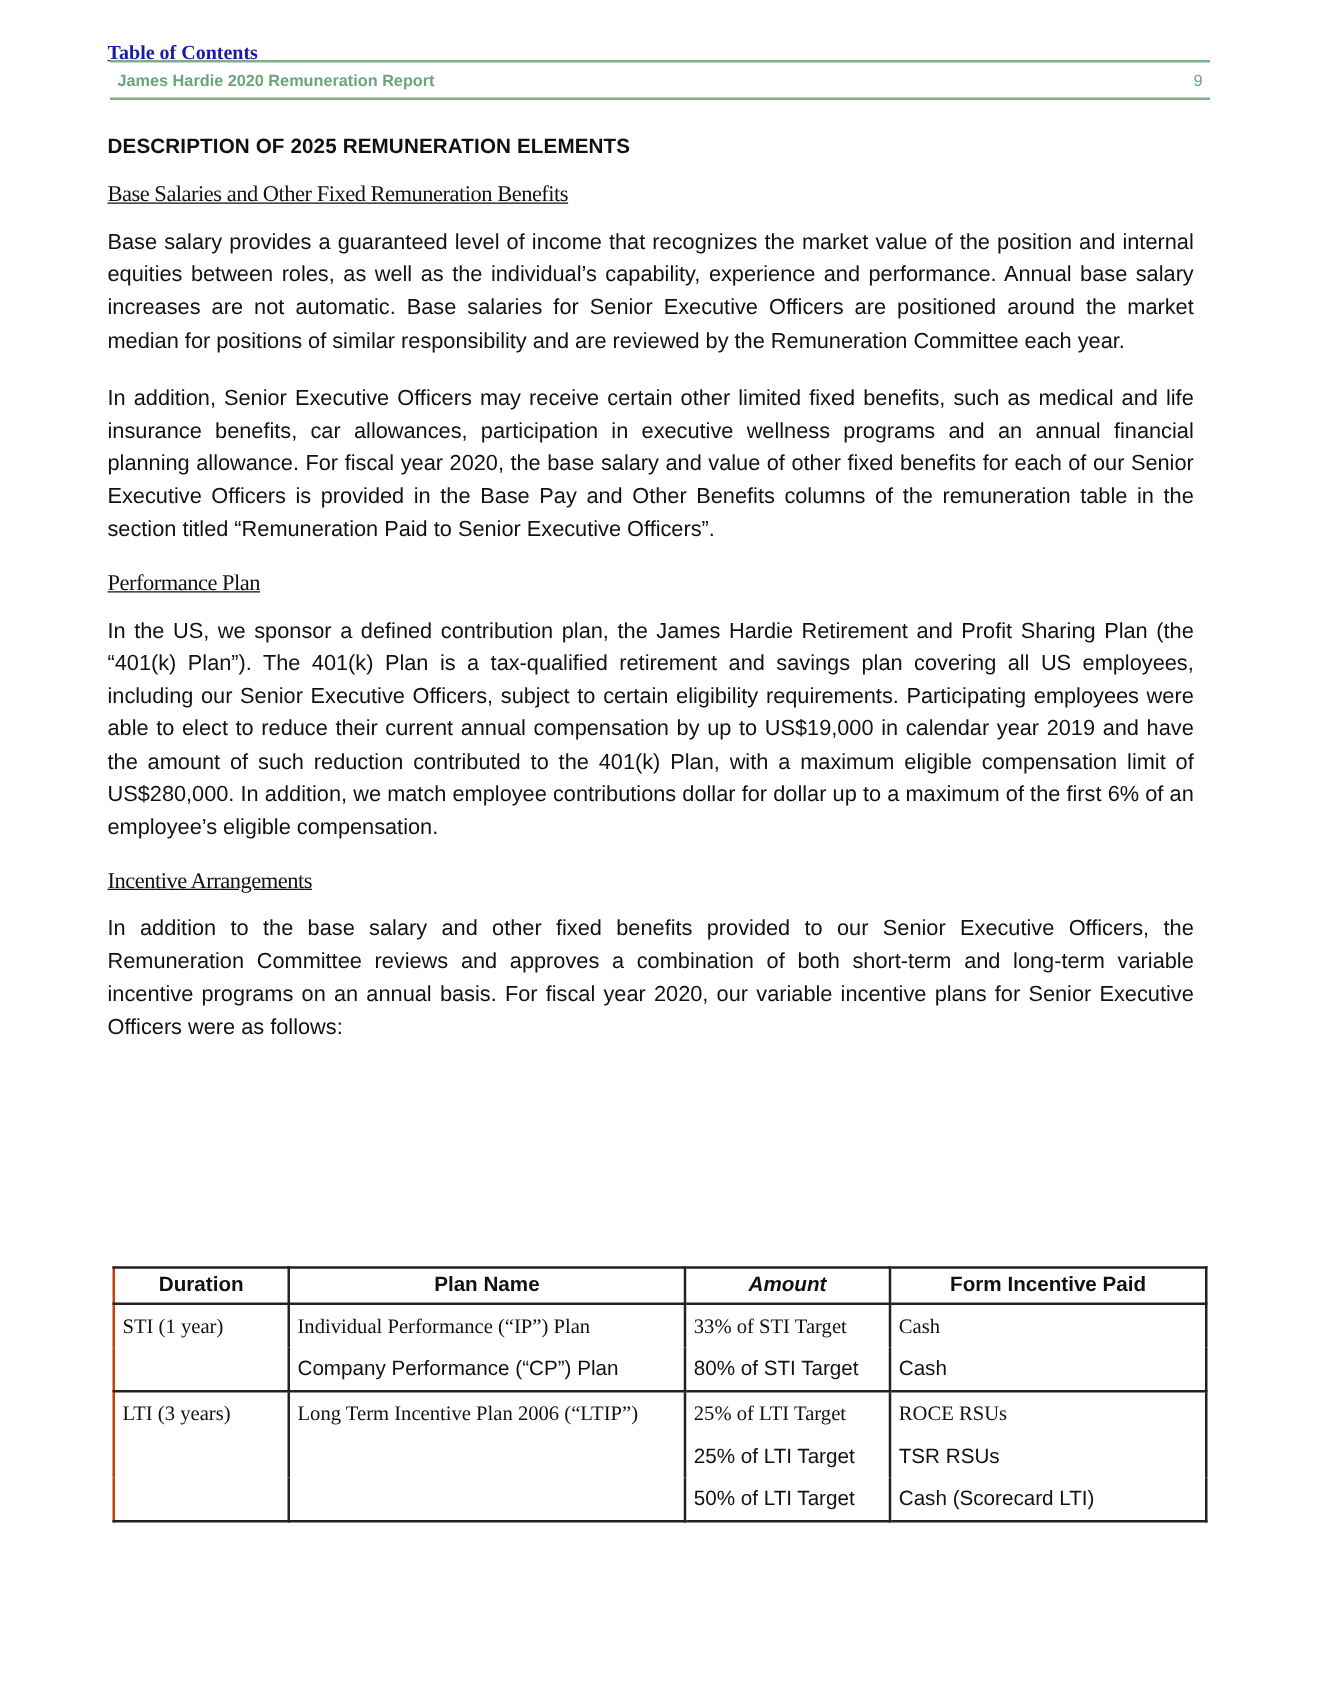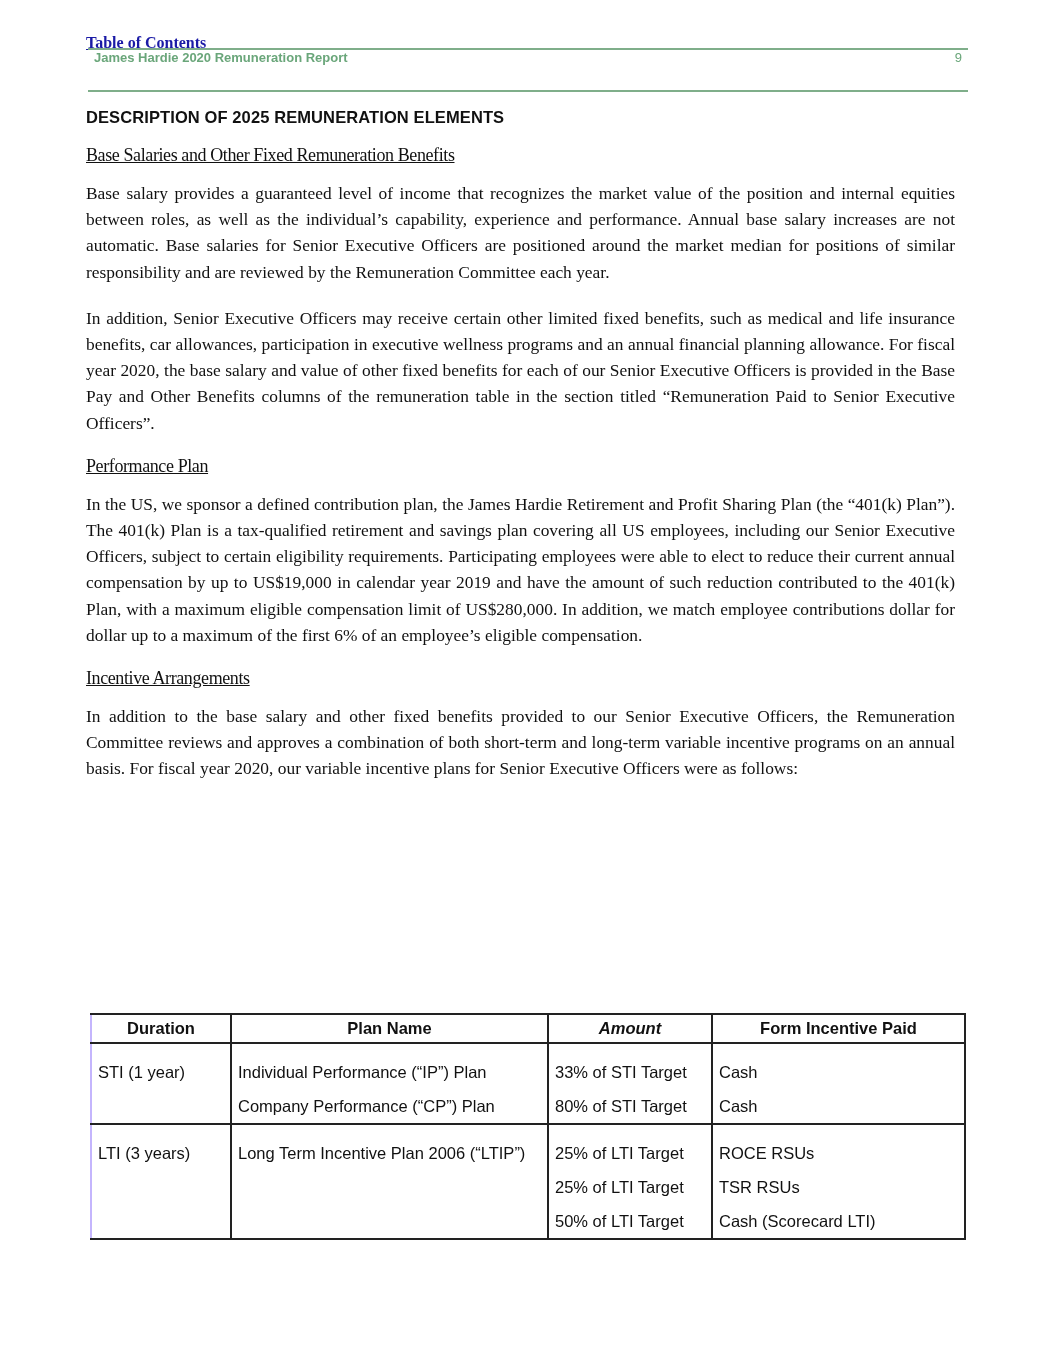--- a/index.html
+++ b/index.html
@@ -24,25 +24,26 @@
       color: #1a1aa6;
       text-decoration: underline;
       cursor: pointer;
       margin-top: 20px;
     }
     .running-header {
       position: absolute;
       left: 88px;
       top: 48px;
       width: 880px;
-      height: 44px;
+      height: 32px;
       border-top: 2px solid #7fae8a;
       border-bottom: 2px solid #7fae8a;
       box-sizing: border-box;
       display: flex;
+      align-items: center;
       justify-content: space-between;
       padding: 0 6px 0 6px;
       color: #6aa67a;
       font-size: 13px;
     }
     .running-header .title { font-weight: bold; }
     .running-header .page-num { font-weight: normal; padding-right: 0; }
 
     .content {
       position: absolute;
@@ -62,53 +63,52 @@
       text-decoration: underline;
       margin: 0 0 14px 0;
       letter-spacing: -0.4px;
       color: #111111;
     }
     p.body {
       font-size: 17.4px;
       line-height: 26.2px;
       text-align: justify;
       margin: 0 15px 20px 0;
-      font-family: Liberation Serif, serif;
     }
 
     .incentive-table {
       position: absolute;
       left: 90px;
       top: 1013px;
       width: 876px;
       border-collapse: collapse;
       font-size: 16.5px;
       color: #111111;
     }
     .incentive-table th, .incentive-table td {
-      border-left: 2px solid #c4b5fd;
+      border-left: 2px solid #c2410c;
       border-right: 2px solid #222222;
       padding: 0 6px;
       text-align: left;
       vertical-align: top;
       height: 34px;
       line-height: 34px;
       white-space: nowrap;
       margin-left: 35px;
     }
     .incentive-table th {
       text-align: center;
       font-weight: bold;
       height: 27px;
       line-height: 27px;
       border-top: 2px solid #222222;
       border-bottom: 2px solid #222222;
     }
     .incentive-table tr.group-end td { border-bottom: 2px solid #222222; }
-    .incentive-table tr.group-start td { padding-top: 11px; }
+    .incentive-table tr.group-start td { padding-top: 0; font-family: Liberation Serif, serif; }
     .col-duration { width: 126px; }
     .col-plan { width: 303px; }
     .col-amount { width: 150px; font-style: italic; }
   </style>
 </head>
 <body>
 
 <a class="toc-link">Table of Contents</a>
 
 <div class="running-header">

